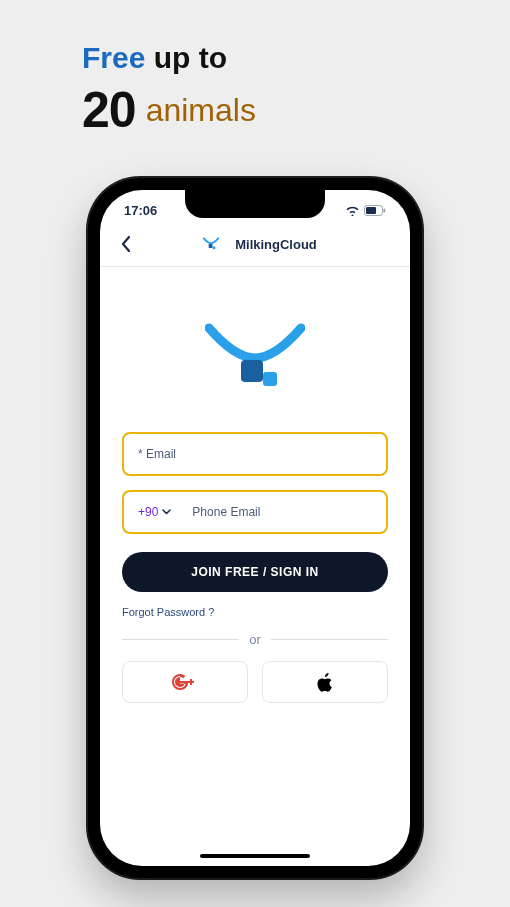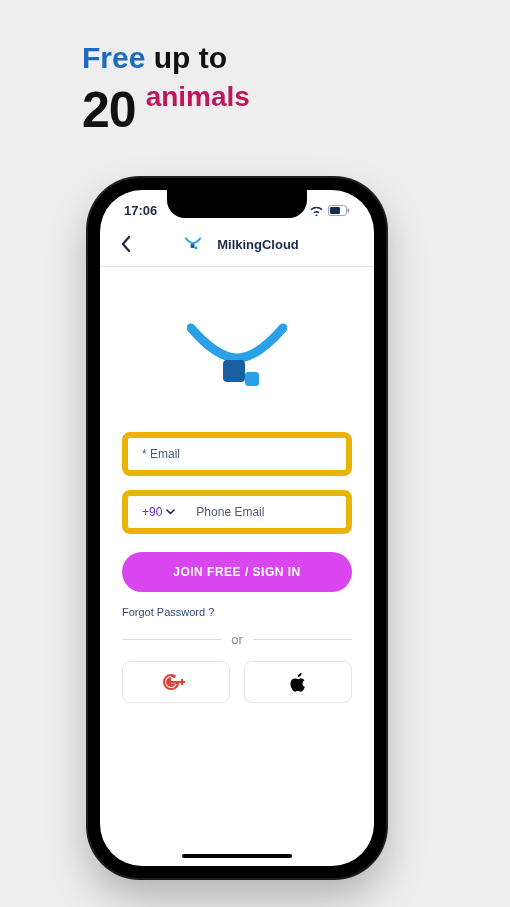--- a/index.html
+++ b/index.html
@@ -21,41 +21,41 @@
     font-size: 30px;
     font-weight: 600;
     color: #111;
   }
   .headline .line1 .free {
     color: #1c6ac0;
   }
   .headline .line2 {
     margin-top: 6px;
     display: flex;
-    align-items: flex-start;
+    align-items: center;
     gap: 10px;
   }
   .headline .line2 .big {
     font-size: 50px;
     font-weight: 800;
     color: #111;
     letter-spacing: -1px;
   }
   .headline .line2 .small {
-    font-size: 28px;
-    font-weight: 700;
-    color: #be185d;
+    font-size: 32px;
+    font-weight: 400;
+    color: #a16207;
   }
 
   
   .phone {
     position: absolute;
     left: 88px;
     top: 178px;
-    width: 298px;
+    width: 334px;
     height: 700px;
     background: #000;
     border-radius: 52px;
     box-shadow: 0 20px 40px rgba(0,0,0,.25), 0 0 0 2px #222;
     padding: 12px;
   }
   .phone-screen {
     width: 100%;
     height: 100%;
     background: #fff;
@@ -120,21 +120,21 @@
   .content {
     padding: 55px 22px 0;
   }
   .big-logo {
     display:flex;
     justify-content:center;
     margin-bottom: 40px;
   }
   .field {
     width:100%;
-    border:6px solid #eab308;
+    border:2px solid #eab308;
     border-radius:8px;
     height:44px;
     padding: 0 14px;
     display:flex;
     align-items:center;
     gap:10px;
     margin-bottom:14px;
     font-size:12px;
     color:#1a2b4c;
     background:#fff;
@@ -148,21 +148,21 @@
     cursor:pointer;
   }
   .eye {
     margin-left:auto;
     cursor:pointer;
   }
 
   .join-btn {
     width:100%;
     height:40px;
-    background:#d946ef;
+    background:#0f172a;
     color:#fff;
     border:none;
     border-radius:20px;
     font-size:12px;
     font-weight:700;
     letter-spacing:.5px;
     cursor:pointer;
     margin-top:4px;
   }
 

